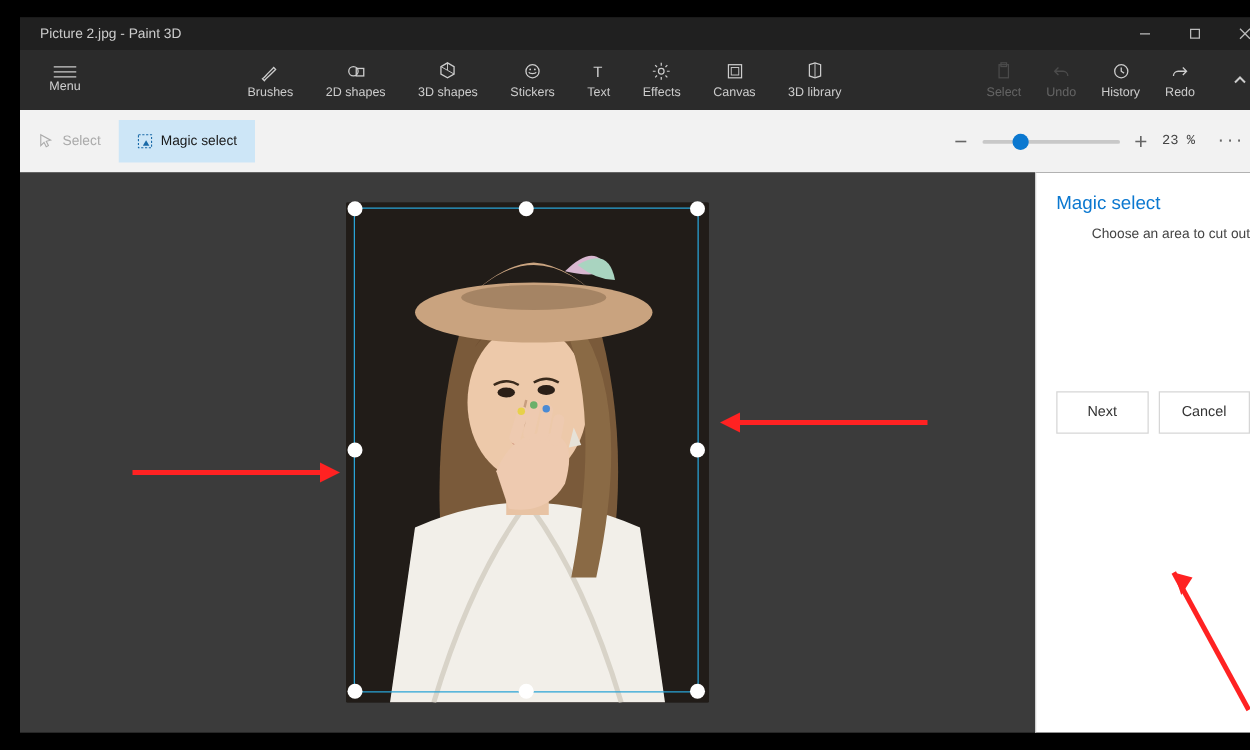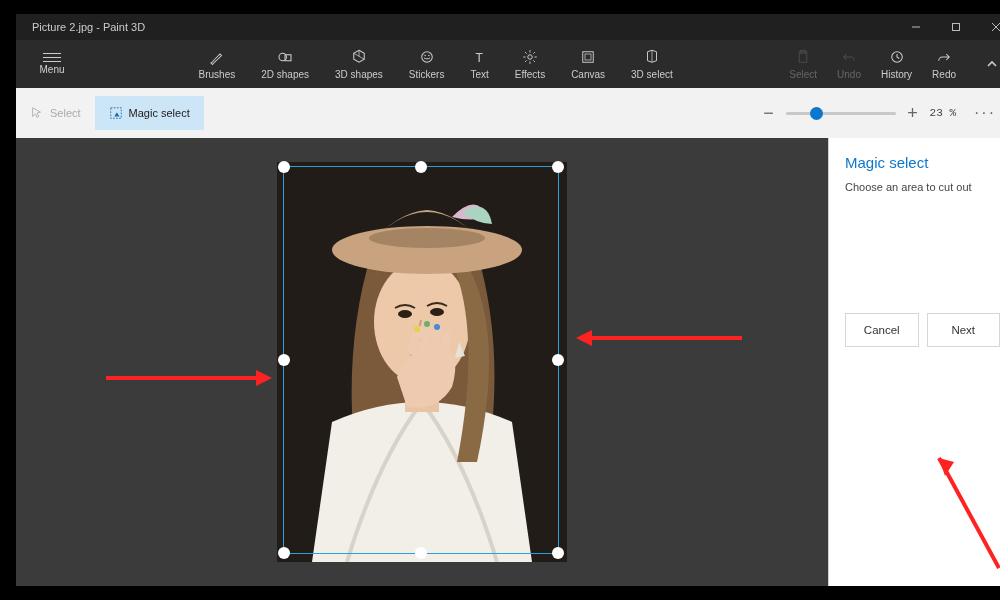--- a/index.html
+++ b/index.html
@@ -41,21 +41,21 @@
   .photo svg.portrait { width:100%; height:100%; display:block; }
   .selection { position:absolute; border:1.5px solid #29a3d6; }
   .handle { position:absolute; width:12px; height:12px; background:#fff; border-radius:50%; transform:translate(-50%,-50%); }
   
   .arrow { position:absolute; height:0; }
   .arrow .shaft { height:4px; background:#f22; position:absolute; }
   .arrow .head { position:absolute; width:0; height:0; border-top:8px solid transparent; border-bottom:8px solid transparent; }
   
   .panel { width:188px; background:#fff; border-left:1px solid #d0d0d0; padding:16px 16px; display:flex; flex-direction:column; color:#333; position:relative;}
   .panel h2 { font-size:15px; font-weight:400; color:#0b78d0; margin-bottom:10px; }
-  .panel .desc1 { font-size:11px; color:#444; margin-bottom:120px; }
+  .panel .desc1 { font-size:11px; color:#444; margin-bottom:120px;text-align:right; }
   .panel .desc2 { font-size:10.5px; color:#444; line-height:1.4; margin-bottom:16px; }
   .panel-btns { display:flex; gap:8px; }
   .pbtn { flex:1; height:34px; background:#fff; border:1px solid #d6d6d6; font-size:11.5px; color:#333; display:flex; align-items:center; justify-content:center; cursor:pointer; }
   .scrollhint { position:absolute; right:1px; top:12px; width:4px; height:320px; background:#cfcfcf; border-radius:2px; opacity:.5;}
   .rlabel { font-size:10px; }
 </style>
 </head>
 <body>
 
 <div class="app">
@@ -146,21 +146,21 @@
             <rect x="5" y="5" width="14" height="14" fill="none" stroke="#ccc" stroke-width="1.3"></rect>
             <rect x="8" y="8" width="8" height="8" fill="none" stroke="#ccc" stroke-width="1"></rect>
           </svg>
         <span>Canvas</span>
       </div>
       <div class="ritem">
         <svg viewBox="0 0 24 24">
             <path d="M6 5l6-2 6 2v12l-6 2-6-2z" fill="none" stroke="#ccc" stroke-width="1.3"></path>
             <line x1="12" y1="3" x2="12" y2="19" stroke="#ccc" stroke-width="1"></line>
           </svg>
-        <span>3D select</span>
+        <span>3D library</span>
       </div>
     </div>
     <div class="ribbon-right">
       <div class="ritem disabled">
         <svg viewBox="0 0 24 24">
             <rect x="7" y="5" width="10" height="14" fill="none" stroke="#888" stroke-width="1.3"></rect>
             <rect x="9" y="3" width="6" height="4" fill="none" stroke="#888" stroke-width="1.2"></rect>
           </svg>
         <span>Select</span>
       </div>
@@ -281,22 +281,22 @@
         <div class="shaft" style="left:16px; top:-2px; width:150px;"></div>
         <div class="head" style="left:0; top:-8px; border-right:16px solid #f22;"></div>
       </div>
     </div>
 
     <div class="panel">
       <div class="scrollhint"></div>
       <h2>Magic select</h2>
       <div class="desc1">Choose an area to cut out</div>
       <div class="panel-btns">
+        <div class="pbtn">Next</div>
         <div class="pbtn">Cancel</div>
-        <div class="pbtn">Next</div>
       </div>
 
       <svg width="120" height="140" style="position:absolute; left:70px; top:300px;">
         <line x1="100" y1="130" x2="40" y2="20" stroke="#f22" stroke-width="4"></line>
         <polygon points="40,20 55,24 46,38" fill="#f22"></polygon>
       </svg>
     </div>
   </div>
 </div>
 

